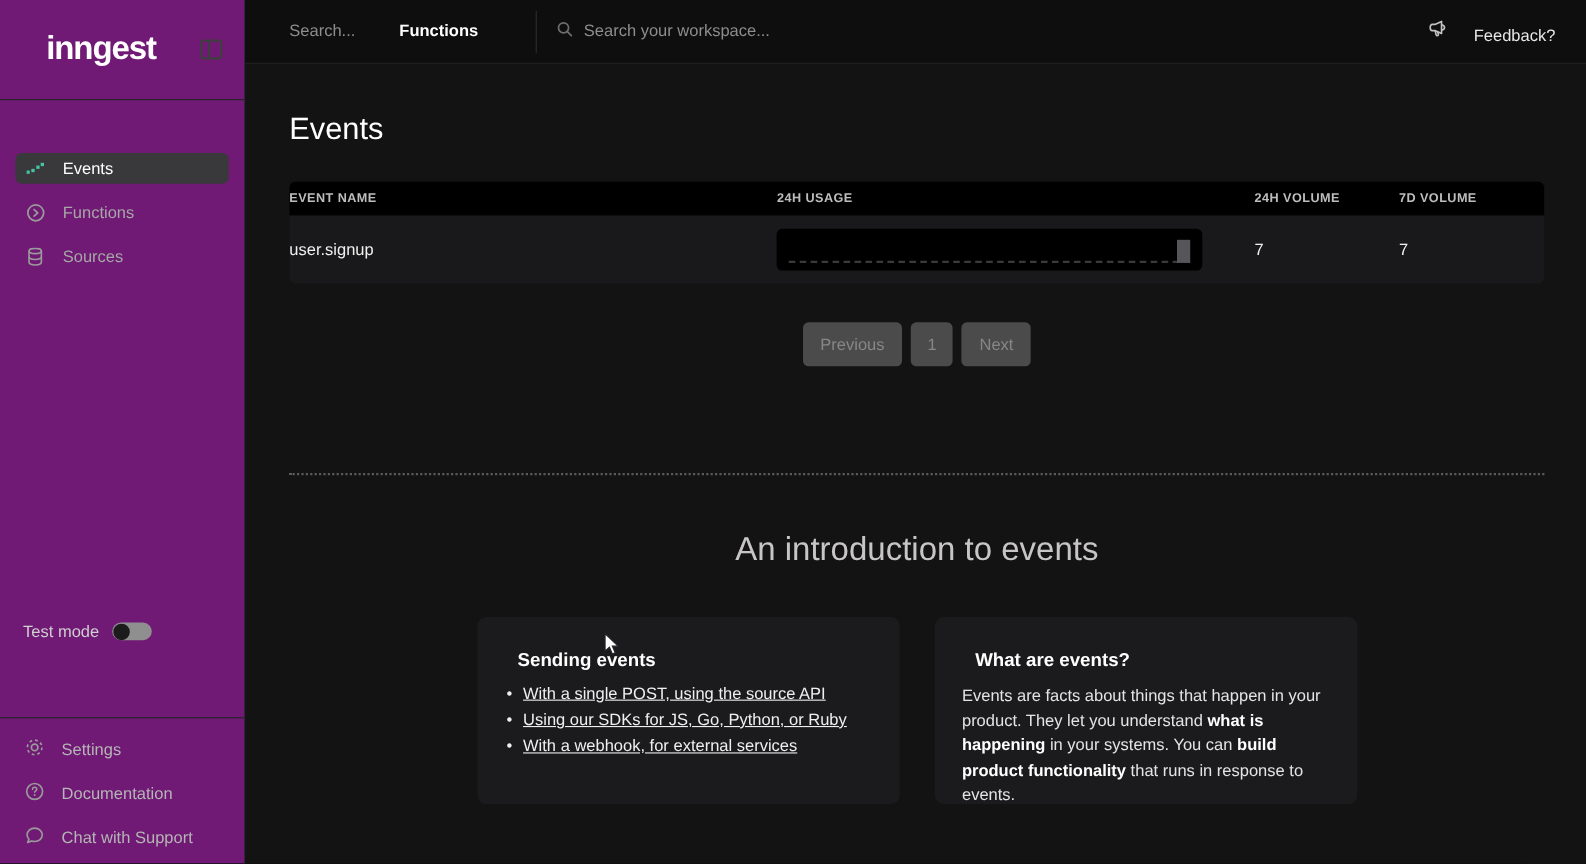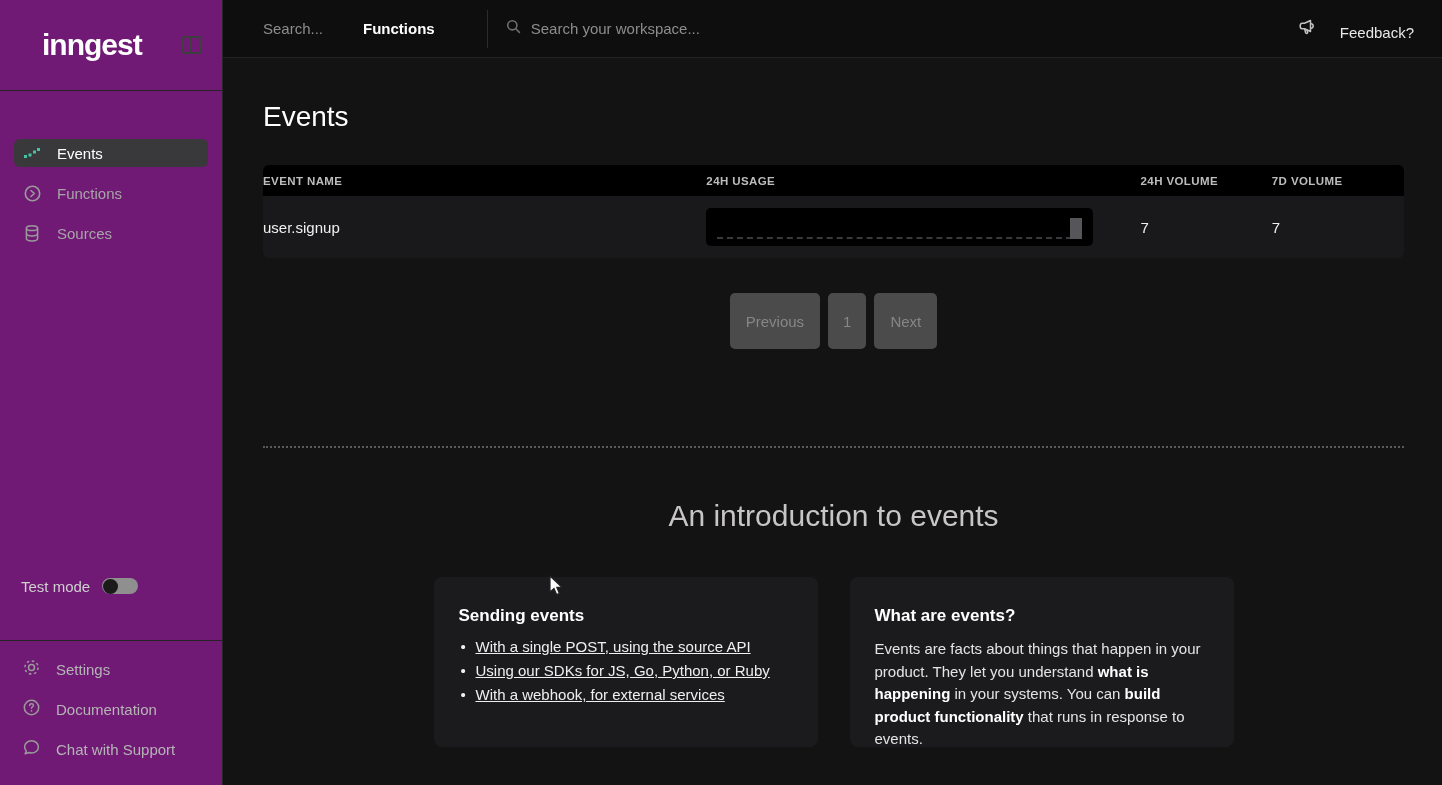--- a/index.html
+++ b/index.html
@@ -16,21 +16,21 @@
   .panel-toggle { width:24px; height:24px; display:flex; align-items:center; justify-content:center; cursor:pointer; }
   .nav { padding:20px 14px 0 14px; display:flex; flex-direction:column; gap:12px; }
   .nav-item { display:flex; align-items:center; gap:16px; height:28px; padding:0 9px;
     border-radius:6px; color:#a6a6a6; font-size:15px; cursor:pointer; }
   .nav-item.active { background:#39393b; color:#ffffff; }
   .nav-item .ic { width:18px; display:flex; justify-content:center; }
   .sidebar-spacer { flex:1; }
   .testmode-row { display:flex; align-items:center; gap:12px; padding:0 14px 0 21px; height:52px; color:#cfcfcf; font-size:15px; }
   .toggle { width:36px; height:16px; background:#8f8f8f; border-radius:9px; position:relative; cursor:pointer; }
   .toggle .knob { width:15px; height:15px; border-radius:50%; background:#1b1b1b; position:absolute; left:1px; top:0.5px; }
-  .sidebar-footer { border-top:1px solid #242424; padding:14px 14px 22px 14px; display:flex; flex-direction:column; gap:12px; }
+  .sidebar-footer { border-top:1px solid #242424; padding:14px 14px 10px 14px; display:flex; flex-direction:column; gap:12px;margin-top:24px; }
   .foot-item { display:flex; align-items:center; gap:16px; height:28px; padding:0 9px; color:#b5b5b5; font-size:15px; cursor:pointer; }
 
   
   .main { flex:1; display:flex; flex-direction:column; background:#131313; }
   .topbar { height:58px; background:#0e0e0e; border-bottom:1px solid #232323;
     display:flex; align-items:center; padding:0 28px 0 40px; }
   .search-trigger { color:#8d8d8d; font-size:15px; cursor:pointer; }
   .search-scope { color:#ffffff; font-weight:700; font-size:15px; margin-left:40px; cursor:pointer; }
   .topbar-divider { width:1px; height:38px; background:#2c2c2c; margin:0 0 0 52px; }
   .ws-search { display:flex; align-items:center; gap:10px; margin-left:18px; flex:1; }
@@ -51,30 +51,30 @@
   .col-usage  { width:450px;margin-left:40px; }
   .col-v24    { width:136px; }
   .col-v7     { width:137px; }
   .th { font-size:11.5px; font-weight:700; letter-spacing:0.4px; color:#bdbdbd; }
   .cell { font-size:15px; color:#f0f0f0; }
   .spark { width:387px; height:38px; background:#000; border-radius:5px; position:relative; }
   .spark .baseline { position:absolute; left:11px; right:11px; bottom:7px; border-bottom:2px dashed #3a3a3d; }
   .spark .bar { position:absolute; right:11px; bottom:7px; width:12px; height:21px; background:#55555a; }
 
   .pagination { margin-top:35px; display:flex; justify-content:center; gap:8px; }
-  .pg-btn { background:#4b4b4b; border:none; border-radius:5px; height:56px; padding:0 16px;
+  .pg-btn { background:#4b4b4b; border:none; border-radius:5px; height:40px; padding:0 16px;
     color:#878787; font-size:15px; font-family:"Liberation Sans", sans-serif; cursor:pointer; }
   .pg-btn.page-num { padding:0 15px; }
 
   .dashed-divider { margin-top:97px; border-top:2px dotted #5a5a5a; width:1141px; }
 
   .intro-heading { margin-top:51px; text-align:center; font-size:30px; font-weight:400; color:#c7c5c5; }
   .cards { margin-top:44px; display:flex; justify-content:center; gap:32px; }
   .card { width:384px; height:170px; background:#1b1b1d; border-radius:8px; padding:25px; }
-  .card h3 { font-size:17px; font-weight:700; color:#fff; margin-top:4px; margin-bottom:12px; }
+  .card h3 { font-size:17px; font-weight:700; color:#fff; margin-top:4px; margin-bottom:12px;margin-left:12px; }
   .card ul { list-style:none; }
   .card li { font-size:15px; color:#efefef; margin-bottom:7px; position:relative; padding-left:17px; }
   .card li::before { content:"•"; position:absolute; left:2px; color:#efefef; }
   .card a { color:#efefef; text-decoration:underline; cursor:pointer; }
   .card p { font-size:15px; line-height:22.5px; color:#e4e4e4; }
   .card p b { color:#fff; }
 
   .cursor { position:absolute; left:548px; top:575px; pointer-events:none; z-index:99; }
 </style>
 </head>

